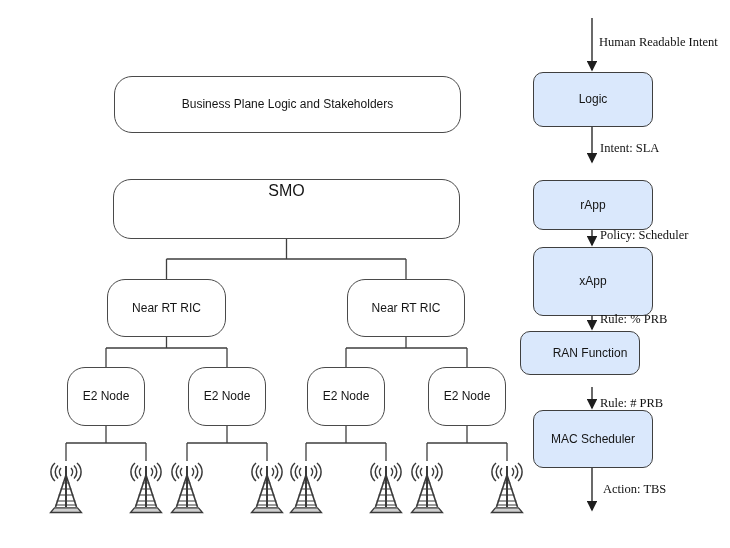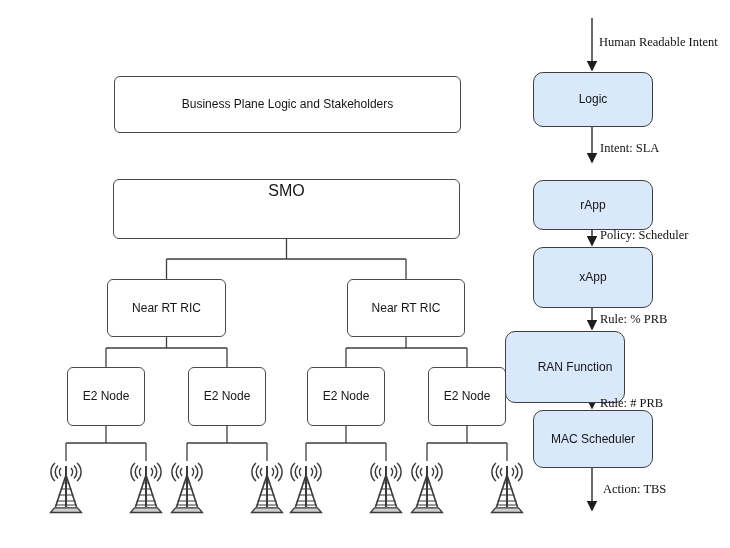--- a/index.html
+++ b/index.html
@@ -10,21 +10,21 @@
   html,body{margin:0;padding:0;background:var(--bg);}
   #canvas{
     position:relative;width:730px;height:548px;background:var(--bg);
     font-family:"Liberation Sans", sans-serif;color:#151515;overflow:hidden;
   }
   svg#wires{position:absolute;left:0;top:0;width:730px;height:548px;}
   .conn{stroke:var(--stroke);stroke-width:1.3;fill:none;}
   .arrowline{stroke:#2a2a2a;stroke-width:1.4;fill:none;}
   .tower-stroke{stroke:#3a3a3a;fill:none;}
   .node{
-    position:absolute;border:1px solid #4a4a4a;border-radius:6px;background:#fff;
+    position:absolute;border:1px solid #4a4a4a;border-radius:18px;background:#fff;
     display:flex;align-items:center;justify-content:center;
     font-size:12px;line-height:1.2;text-align:center;box-sizing:border-box;
   }
   .node.flowbox{
     background:var(--flow-fill);border:1.5px solid var(--stroke);border-radius:10px;
   }
   .smo-title{
     position:absolute;left:113px;top:182px;width:347px;text-align:center;
     font-size:16px;
   }
@@ -135,26 +135,26 @@
   <div class="node flowbox" style="left:533px;top:72px;width:120px;height:55px;">
     <span>Logic</span>
   </div>
   <span class="arrow-label" style="left:600px;top:141px;">Intent: SLA</span>
 
   <div class="node flowbox" style="left:533px;top:180px;width:120px;height:50px;">
     <span>rApp</span>
   </div>
   <span class="arrow-label" style="left:600px;top:228px;">Policy: Scheduler</span>
 
-  <div class="node flowbox" style="left:533px;top:247px;width:120px;height:61px;">
+  <div class="node flowbox" style="left:533px;top:247px;width:120px;height:69px;">
     <span>xApp</span>
   </div>
   <span class="arrow-label" style="left:600px;top:312px;">Rule: % PRB</span>
 
-  <div class="node flowbox" style="left:505px;top:331px;width:120px;height:72px;padding-left:20px;">
+  <div class="node flowbox" style="left:520px;top:331px;width:120px;height:44px;padding-left:20px;">
     <span>RAN Function</span>
   </div>
   <span class="arrow-label" style="left:600px;top:396px;">Rule: # PRB</span>
 
   <div class="node flowbox" style="left:533px;top:410px;width:120px;height:58px;">
     <span>MAC Scheduler</span>
   </div>
   <span class="arrow-label" style="left:603px;top:482px;">Action: TBS</span>
 
 </div>

